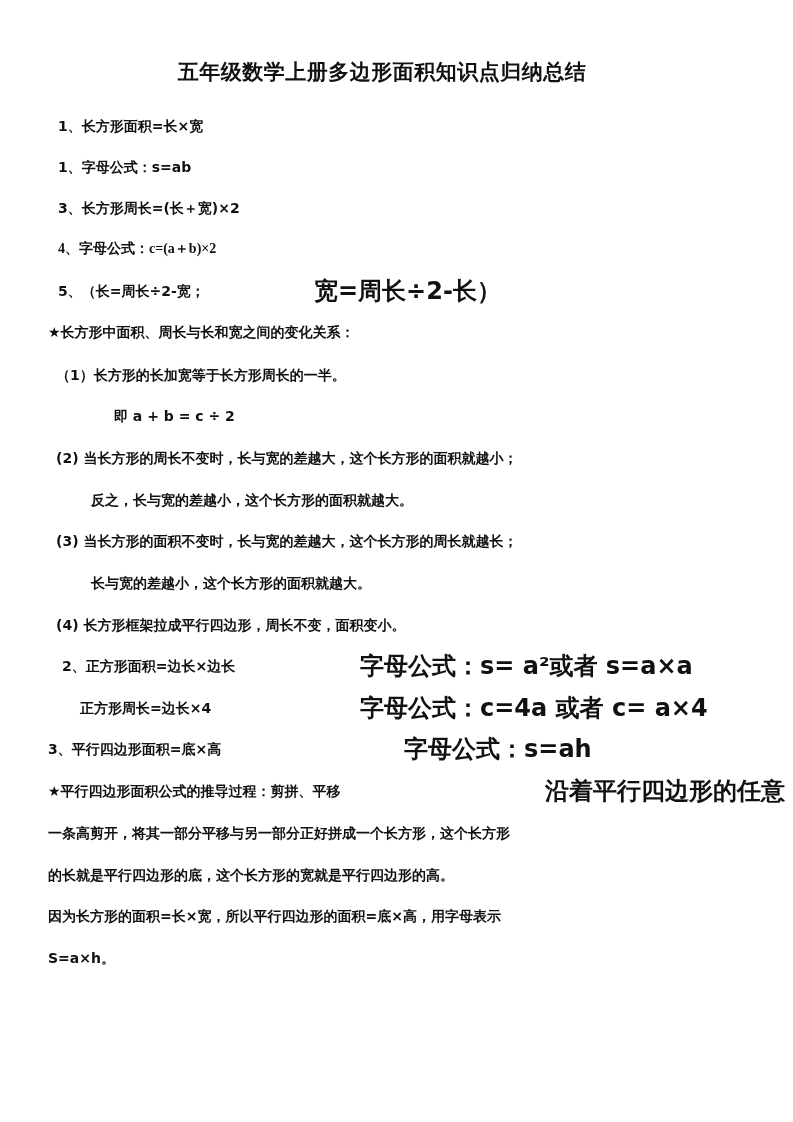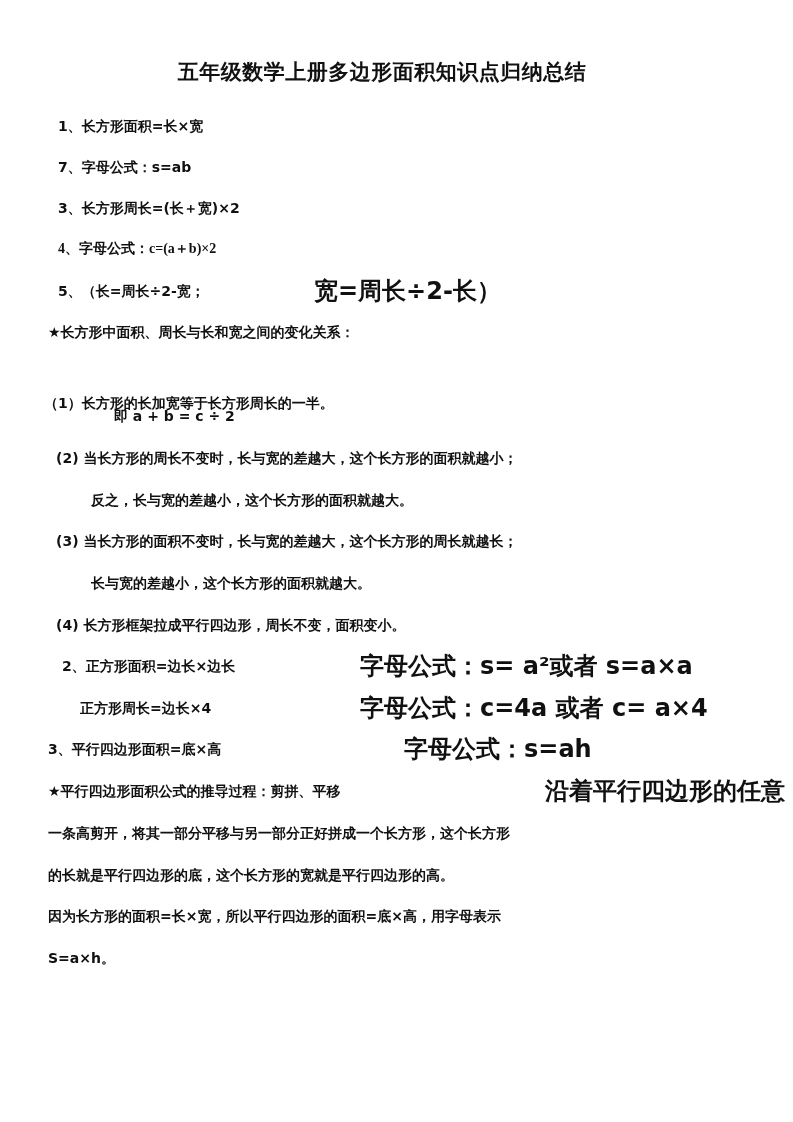--- a/index.html
+++ b/index.html
@@ -10,27 +10,27 @@
   .line { position: absolute; font-size: 14px; font-weight: bold; white-space: pre; line-height: 24px; }
   .col2 { position: absolute; font-size: 24px; font-weight: bold; white-space: pre; line-height: 24px; }
 </style>
 </head>
 <body>
 
 <div>
   <div class="title">五年级数学上册多边形面积知识点归纳总结</div>
 
   <div class="line" style="left:58px; top:114px;">1、长方形面积=长×宽</div>
-  <div class="line" style="left:58px; top:155px;">7、字母公式：s=ab</div>
+  <div class="line" style="left:58px; top:155px;">1、字母公式：s=ab</div>
   <div class="line" style="left:58px; top:196px;text-align:center;">3、长方形周长=(长＋宽)×2</div>
   <div class="line" style="left:58px; top:237px;font-family:Liberation Serif, serif;">4、字母公式：c=(a＋b)×2</div>
   <div class="line" style="left:58px; top:279px;">5、（长=周长÷2-宽；</div>
   <div class="col2" style="left:314px; top:279px;">宽=周长÷2-长）</div>
   <div class="line" style="left:48px; top:320px;">★长方形中面积、周长与长和宽之间的变化关系：</div>
-  <div class="line" style="left:44px; top:363px;margin-top:28px;">（1）长方形的长加宽等于长方形周长的一半。</div>
+  <div class="line" style="left:56px; top:363px;">（1）长方形的长加宽等于长方形周长的一半。</div>
   <div class="line" style="left:114px; top:404px;">即 a + b = c ÷ 2</div>
   <div class="line" style="left:56px; top:446px;">(2) 当长方形的周长不变时，长与宽的差越大，这个长方形的面积就越小；</div>
   <div class="line" style="left:91px; top:488px;">反之，长与宽的差越小，这个长方形的面积就越大。</div>
   <div class="line" style="left:56px; top:529px;">(3) 当长方形的面积不变时，长与宽的差越大，这个长方形的周长就越长；</div>
   <div class="line" style="left:91px; top:571px;">长与宽的差越小，这个长方形的面积就越大。</div>
   <div class="line" style="left:56px; top:613px;">(4) 长方形框架拉成平行四边形，周长不变，面积变小。</div>
   <div class="line" style="left:62px; top:654px;">2、正方形面积=边长×边长</div>
   <div class="col2" style="left:360px; top:654px;">字母公式：s= a²或者 s=a×a</div>
   <div class="line" style="left:80px; top:696px;">正方形周长=边长×4</div>
   <div class="col2" style="left:360px; top:696px;">字母公式：c=4a 或者 c= a×4</div>

